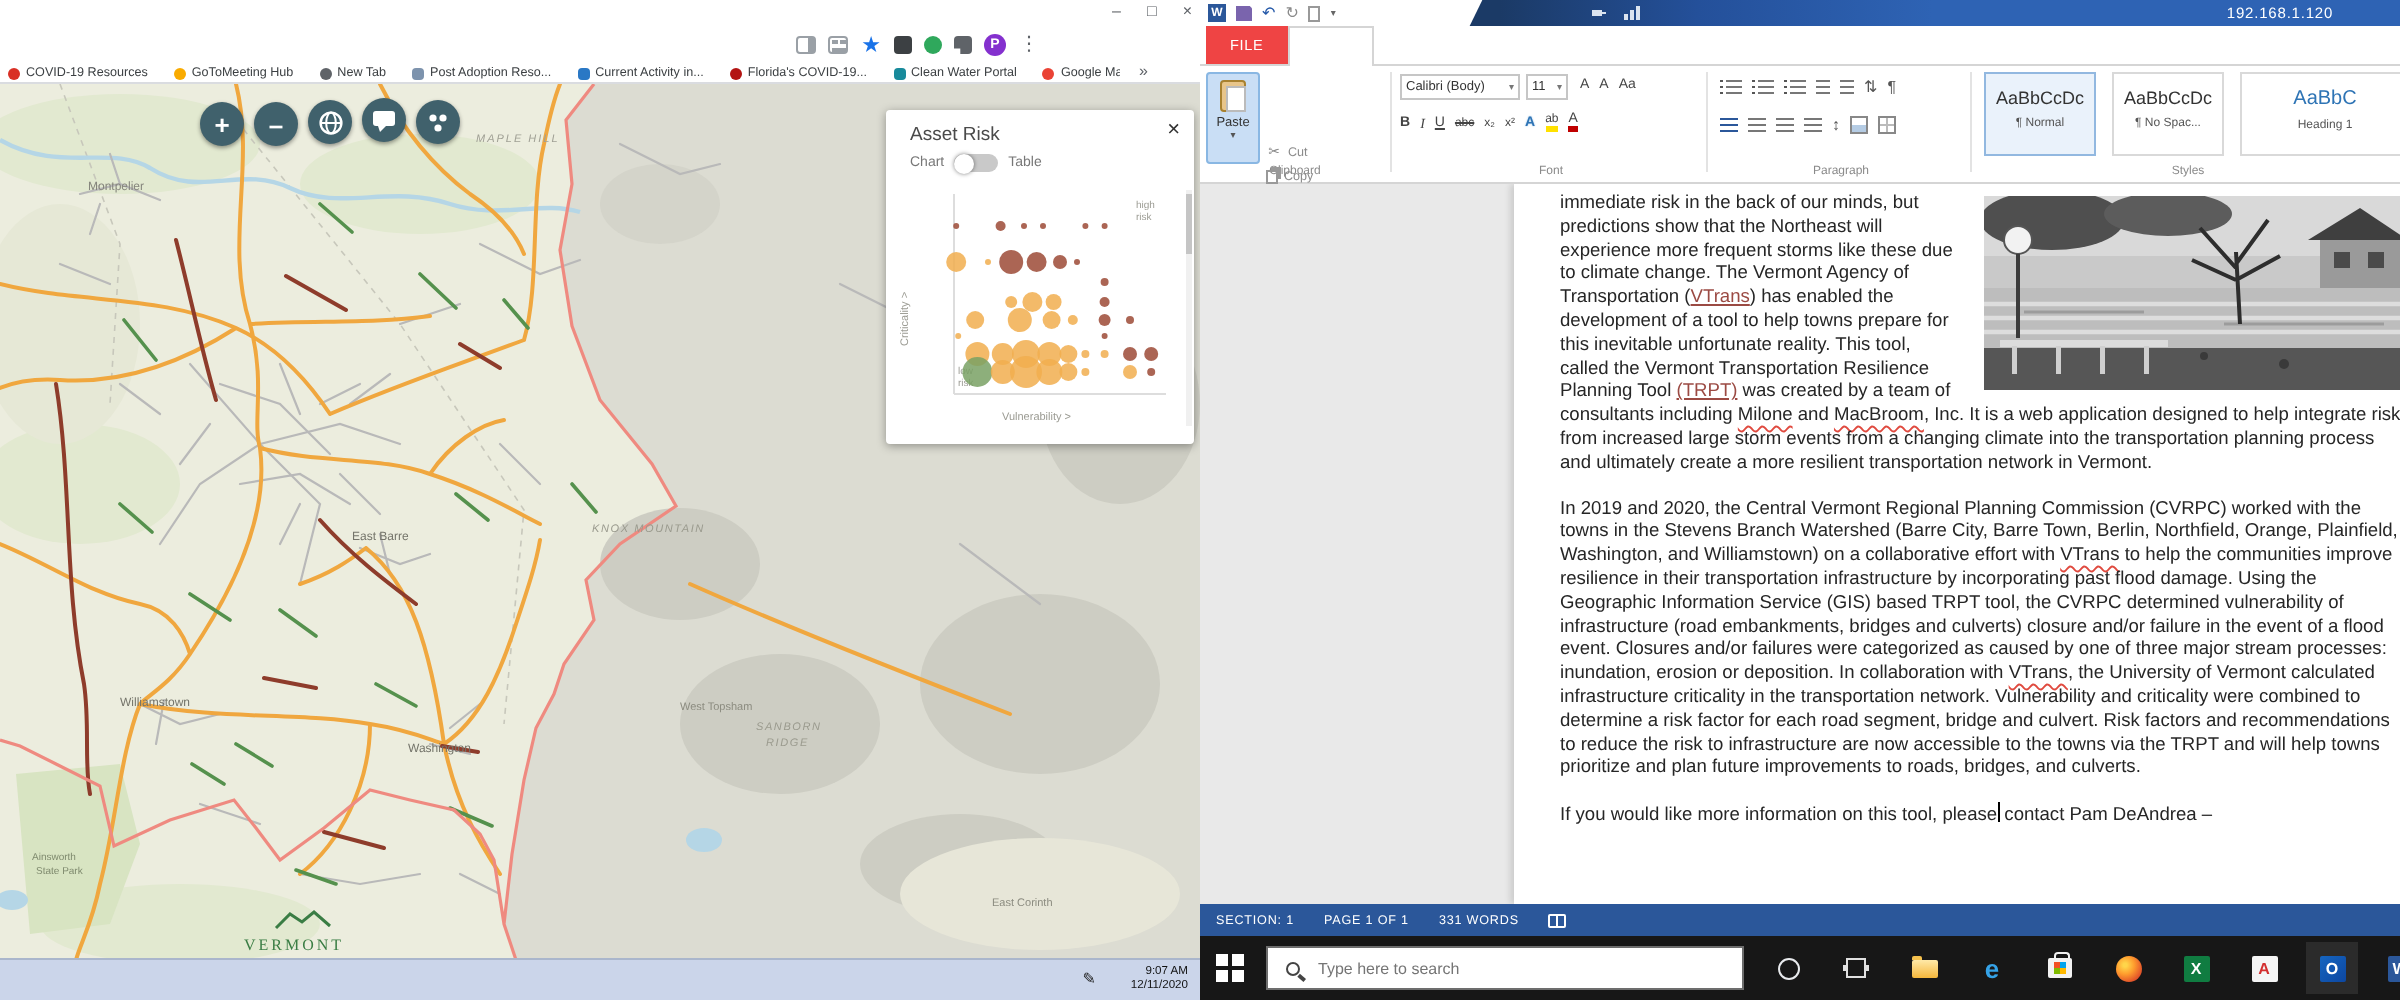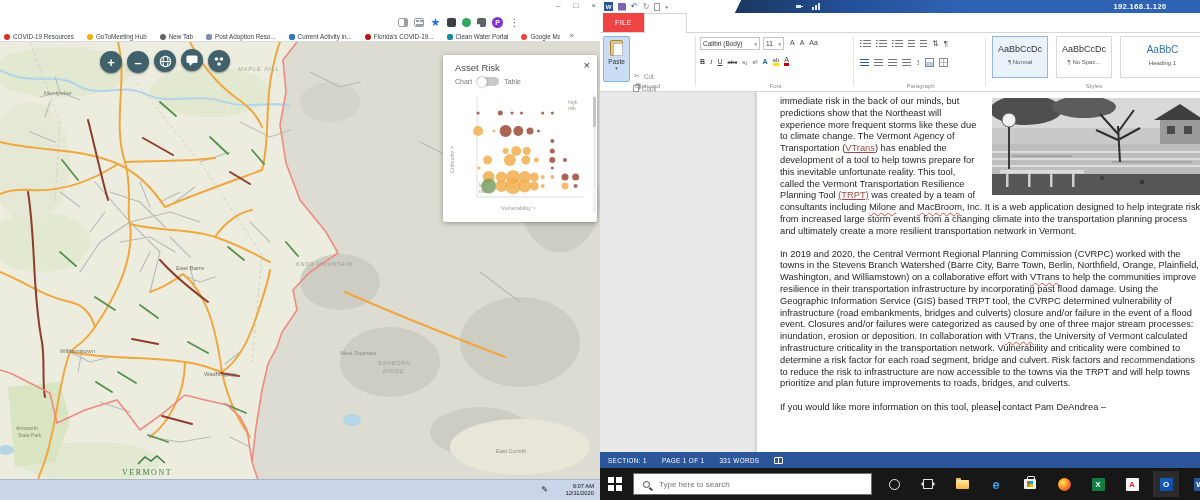--- a/index.html
+++ b/index.html
@@ -60,21 +60,21 @@
   #word-titlebar{position:absolute;left:0;top:0;width:600px;height:13px;background:#fff;}
   .qat{position:absolute;left:4px;top:1px;display:flex;gap:5px;align-items:center;height:11px;}
   .qat .wtile{width:9px;height:9px;background:#2b579a;color:#fff;font-size:6px;font-weight:bold;display:flex;align-items:center;justify-content:center;}
   .qat .floppy{width:8px;height:8px;background:#7a64ad;clip-path:polygon(0 0,80% 0,100% 20%,100% 100%,0 100%);}
   .qat .undo{color:#2458a8;font-size:8px;line-height:9px;}
   .qat .redo{color:#8a8a8a;font-size:8px;line-height:9px;}
   .qat .page{width:6px;height:8px;border:1px solid #999;background:#fff;}
   .qat .caret{color:#666;font-size:5px;}
   #rdp-skew{position:absolute;left:138px;top:0;width:26px;height:13px;background:#1b3a66;transform:skewX(-26deg);}
   #rdp-bar{position:absolute;left:150px;top:0;width:450px;height:13px;
-    background:linear-gradient(90deg,#1b3a66 0%,#24509a 22%,#2e63b4 48%,#2e63b4 100%);font-weight:bold;}
+    background:linear-gradient(90deg,#1b3a66 0%,#24509a 22%,#2e63b4 48%,#2e63b4 100%);}
   #rdp-pin{position:absolute;left:46px;top:3px;width:7px;height:7px;}
   #rdp-pin:before{content:"";position:absolute;left:0;top:2px;width:5px;height:3px;background:#dbe4f0;}
   #rdp-pin:after{content:"";position:absolute;left:5px;top:3px;width:2px;height:1px;background:#dbe4f0;}
   #rdp-signal{position:absolute;left:62px;top:3px;width:9px;height:7px;
      background:linear-gradient(#dbe4f0,#dbe4f0) 0 100%/2px 3px no-repeat,
                 linear-gradient(#dbe4f0,#dbe4f0) 3px 100%/2px 5px no-repeat,
                 linear-gradient(#dbe4f0,#dbe4f0) 6px 100%/2px 7px no-repeat;}
   #rdp-address{position:absolute;left:345px;top:2px;width:90px;text-align:center;font-size:7.5px;color:#fff;letter-spacing:.4px;}
 
   #ribbon-tabs{position:absolute;left:0;top:13px;width:600px;height:20px;background:#fff;border-bottom:1px solid #d5d5d5;display:flex;padding-left:3px;}

